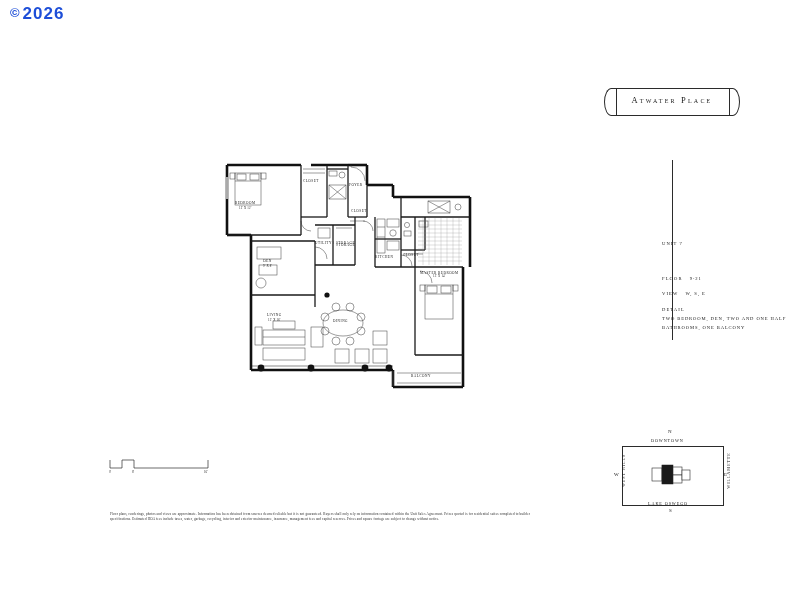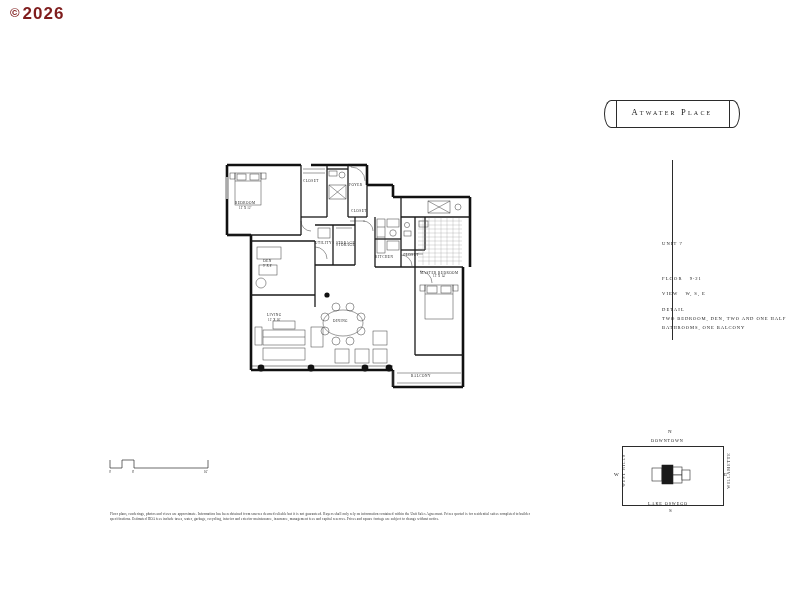--- a/index.html
+++ b/index.html
@@ -17,34 +17,34 @@
   }
 
   
   .watermark {
     position: absolute;
     left: 10px;
     top: 4px;
     font-family: "Liberation Sans", sans-serif;
     font-size: 17px;
     letter-spacing: 1px;
-    color: #7f1d1d;
+    color: #1d4ed8;
     font-weight: 600;
   }
   .watermark .c {
     font-size: 13px;
     vertical-align: 2px;
     margin-right: 2px;
   }
 
   
   .title-block {
     position: absolute;
     left: 612px;
-    top: 100px;
+    top: 88px;
     width: 120px;
     height: 30px;
   }
   .title-box {
     position: absolute;
     left: 4px;
     top: 0;
     width: 112px;
     height: 26px;
     border: 1px solid #2b2b2b;

